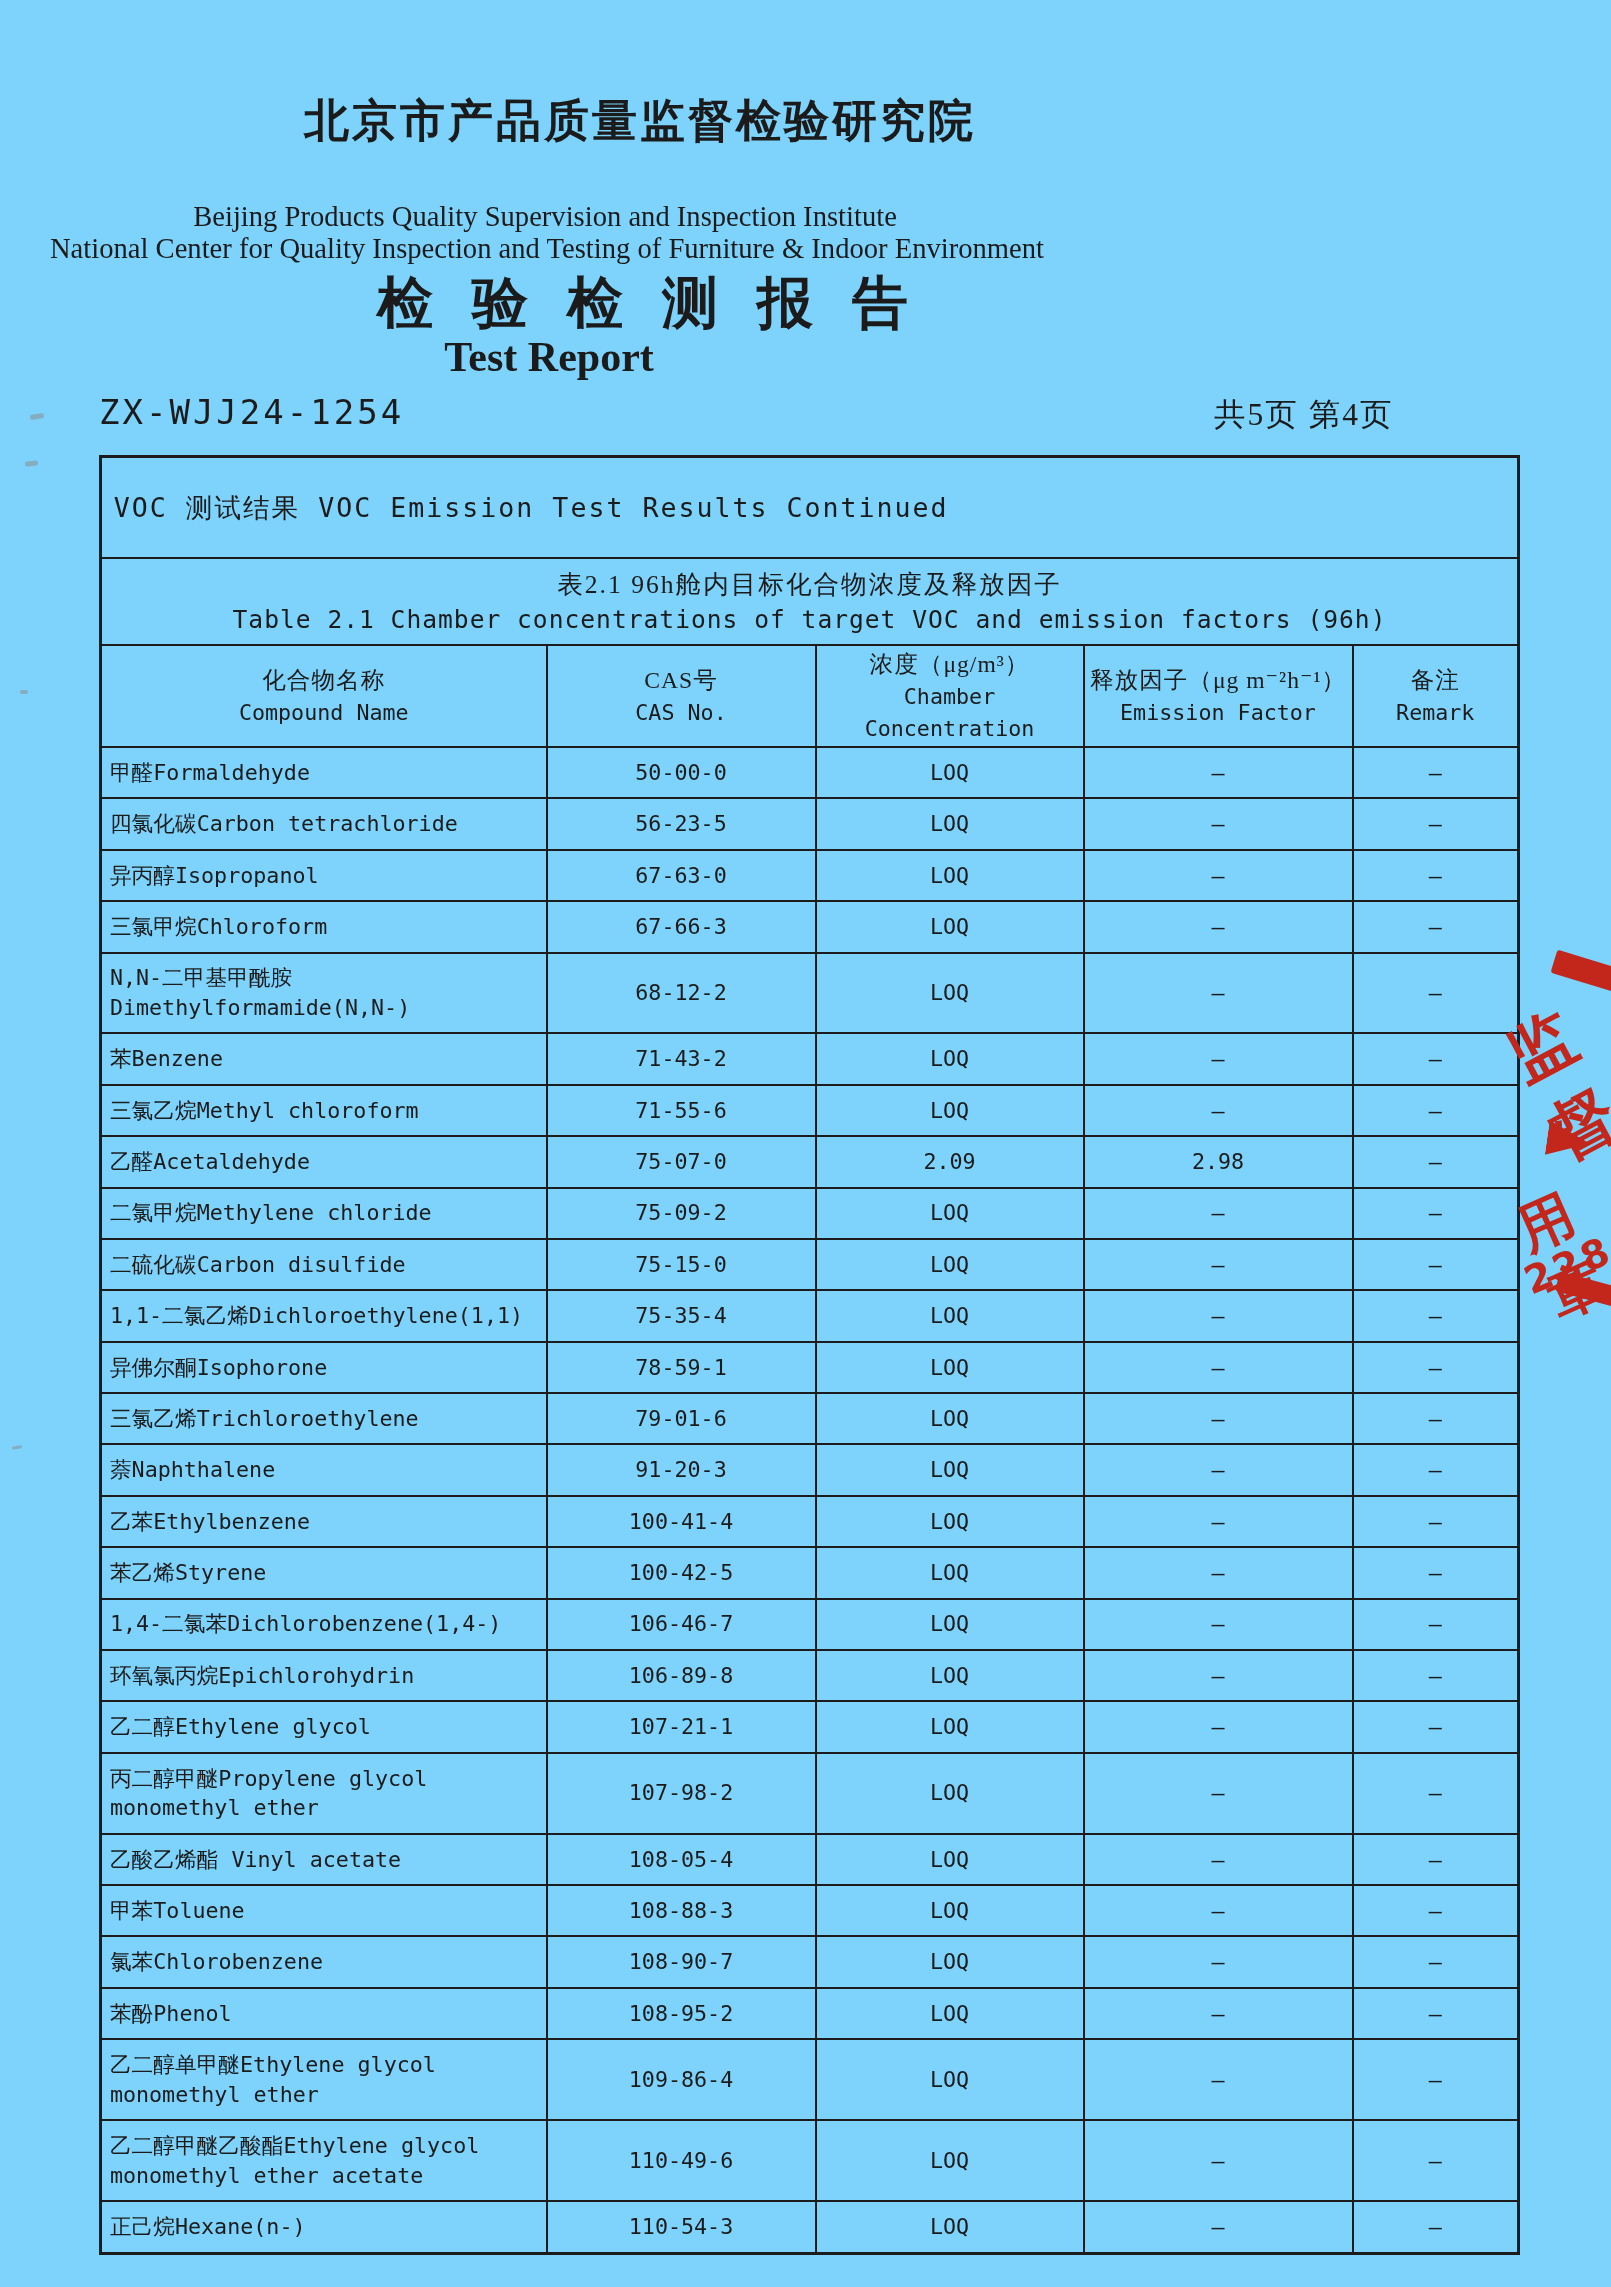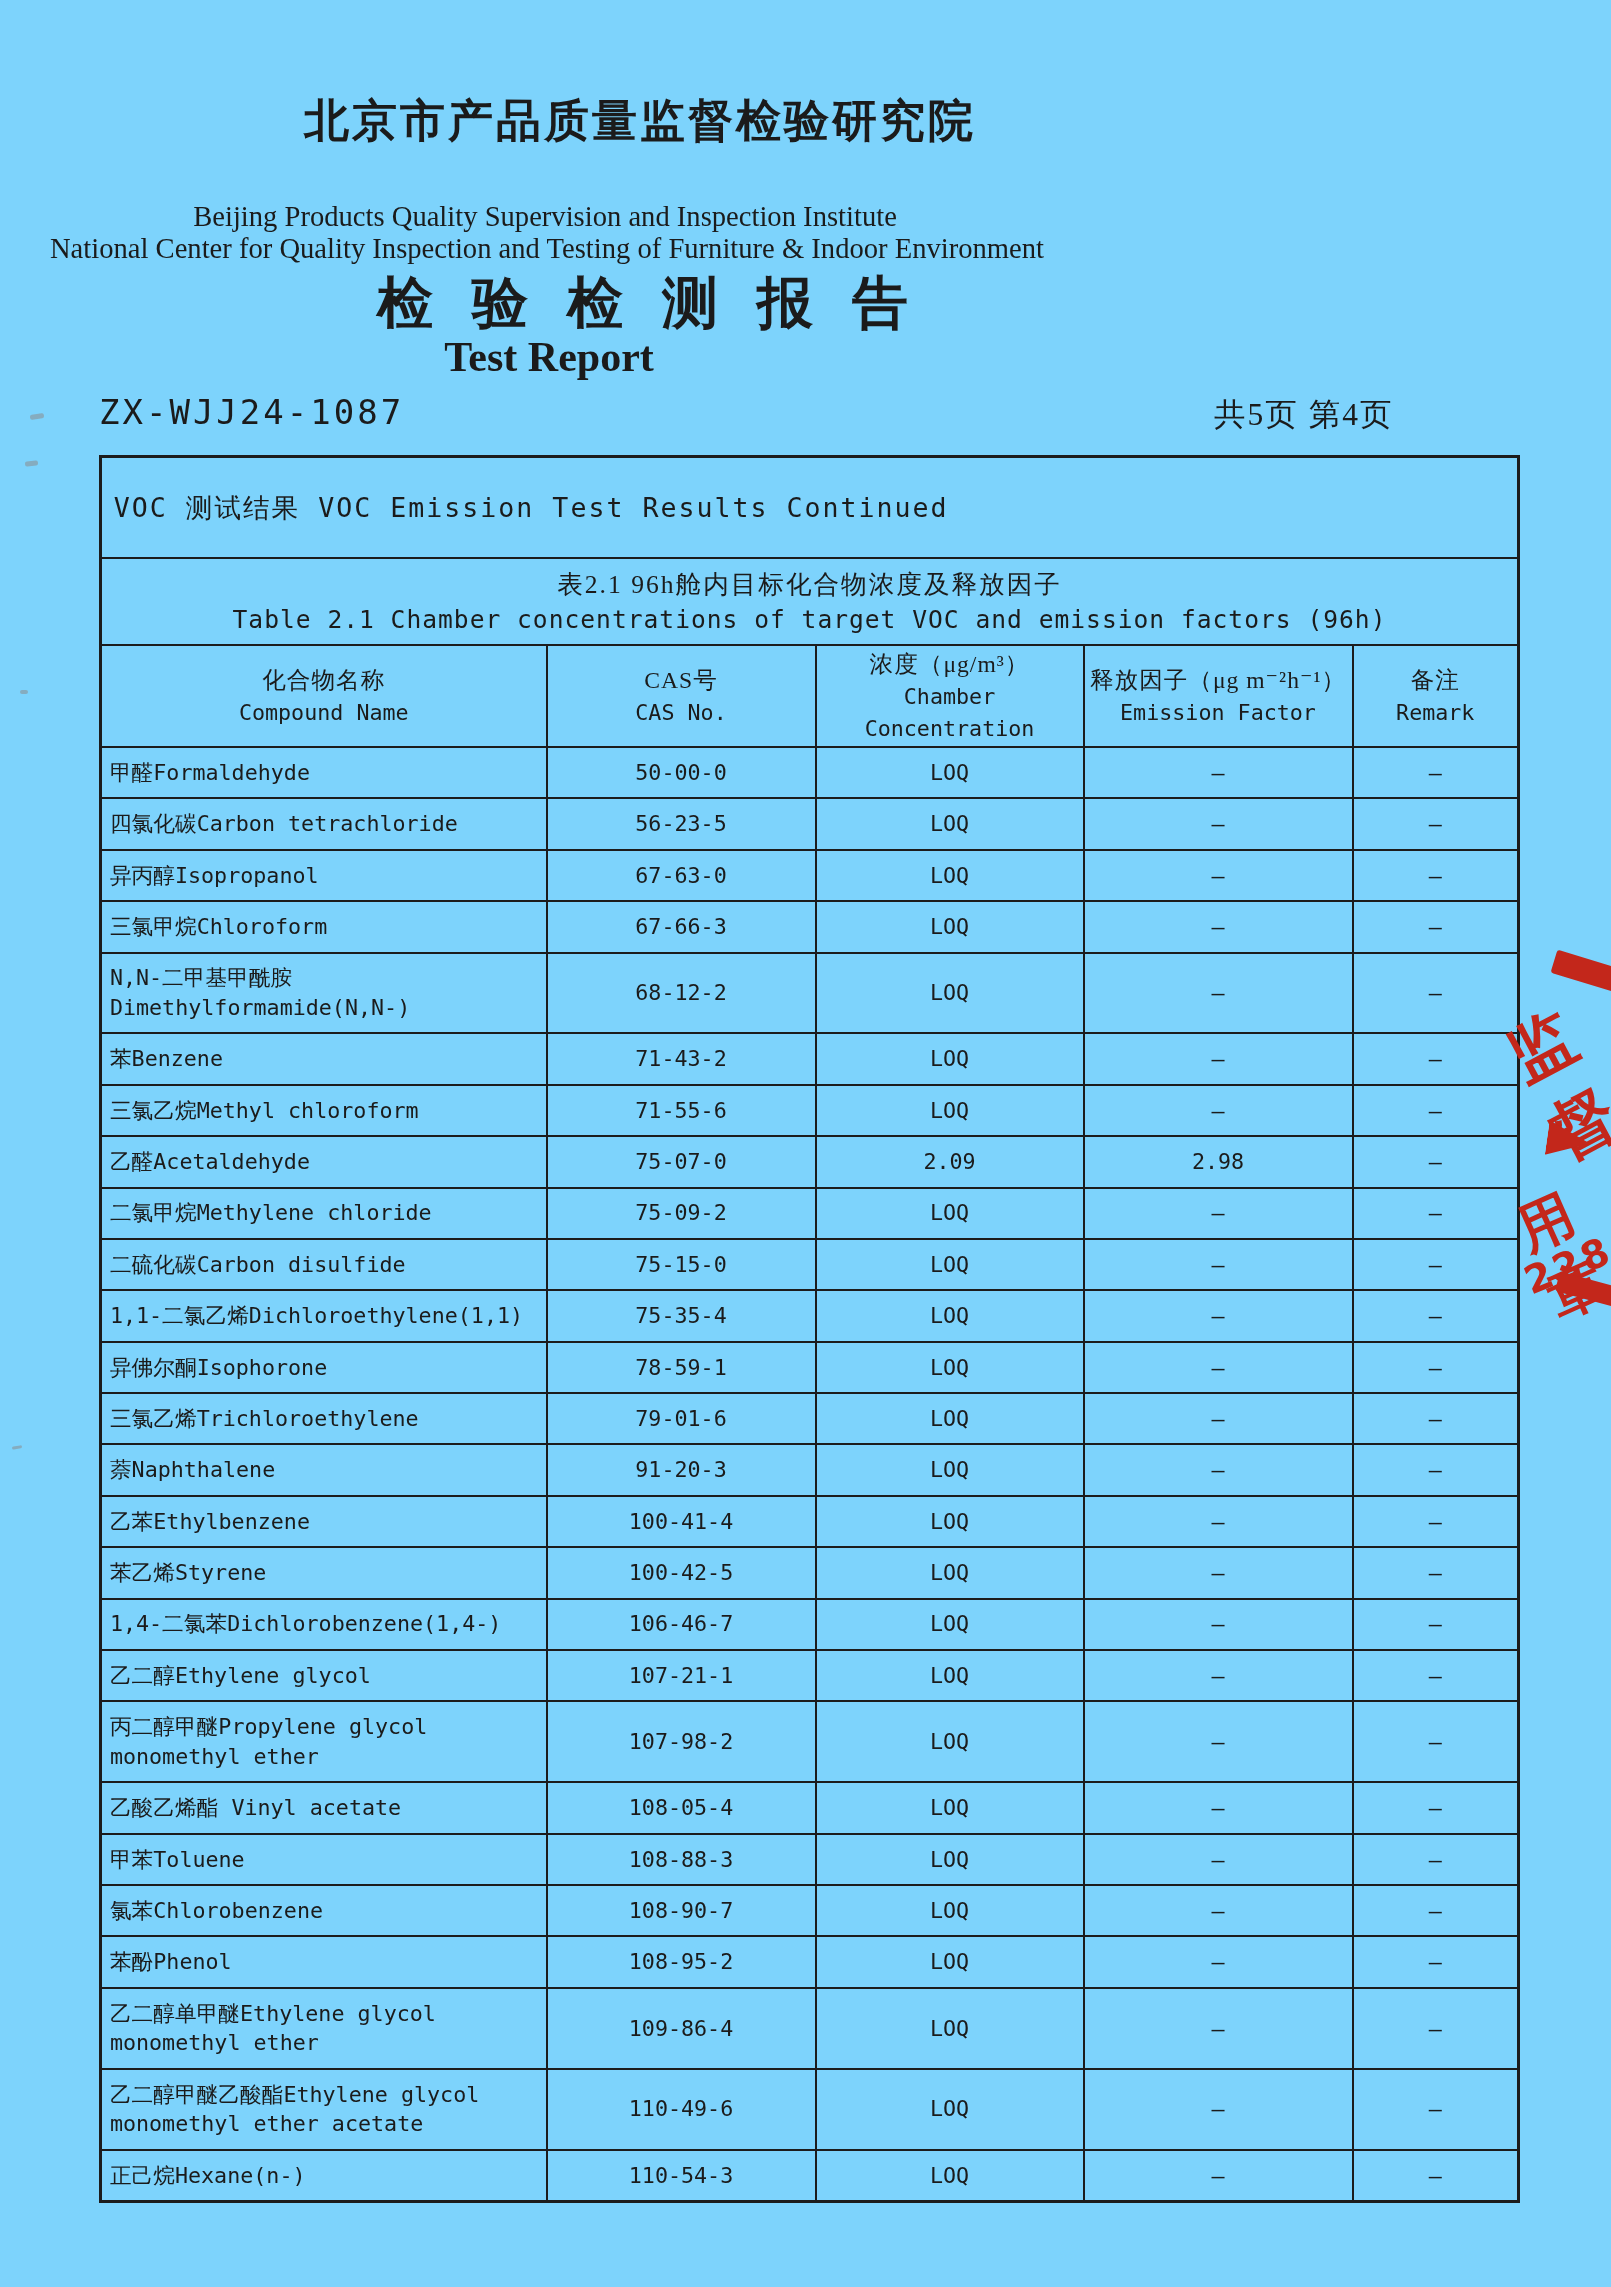--- a/index.html
+++ b/index.html
@@ -83,21 +83,21 @@
 <body>
 
 <div class="page">
 
   <div class="abs ctr serif org-cn1">北京市产品质量监督检验研究院</div>
   <div class="abs ctr serif org-en1">Beijing Products Quality Supervision and Inspection Institute</div>
   <div class="abs ctr serif org-en2">National Center for Quality Inspection and Testing of Furniture &amp; Indoor Environment</div>
   <div class="abs ctr serif title-cn">检验检测报告</div>
   <div class="abs ctr serif title-en">Test Report</div>
 
-  <div class="abs mono report-no">ZX-WJJ24-1087</div>
+  <div class="abs mono report-no">ZX-WJJ24-1254</div>
   <div class="abs serif page-info">共5页 第4页</div>
 
   <table class="doc">
     <colgroup>
       <col style="width:446px">
         <col style="width:269px">
         <col style="width:268px">
       <col style="width:269px">
         <col style="width:166px">
     </colgroup>
@@ -248,20 +248,27 @@
           <td class="c4">—</td>
         </tr>
         <tr>
           <td class="c0">1,4-二氯苯Dichlorobenzene(1,4-)</td>
           <td class="c1">106-46-7</td>
           <td class="c2">LOQ</td>
           <td class="c3">—</td>
           <td class="c4">—</td>
         </tr>
         <tr>
+          <td class="c0">环氧氯丙烷Epichlorohydrin</td>
+          <td class="c1">106-89-8</td>
+          <td class="c2">LOQ</td>
+          <td class="c3">—</td>
+          <td class="c4">—</td>
+        </tr>
+        <tr>
           <td class="c0">乙二醇Ethylene glycol</td>
           <td class="c1">107-21-1</td>
           <td class="c2">LOQ</td>
           <td class="c3">—</td>
           <td class="c4">—</td>
         </tr>
         <tr>
           <td class="c0">丙二醇甲醚Propylene glycol monomethyl ether</td>
           <td class="c1">107-98-2</td>
           <td class="c2">LOQ</td>

